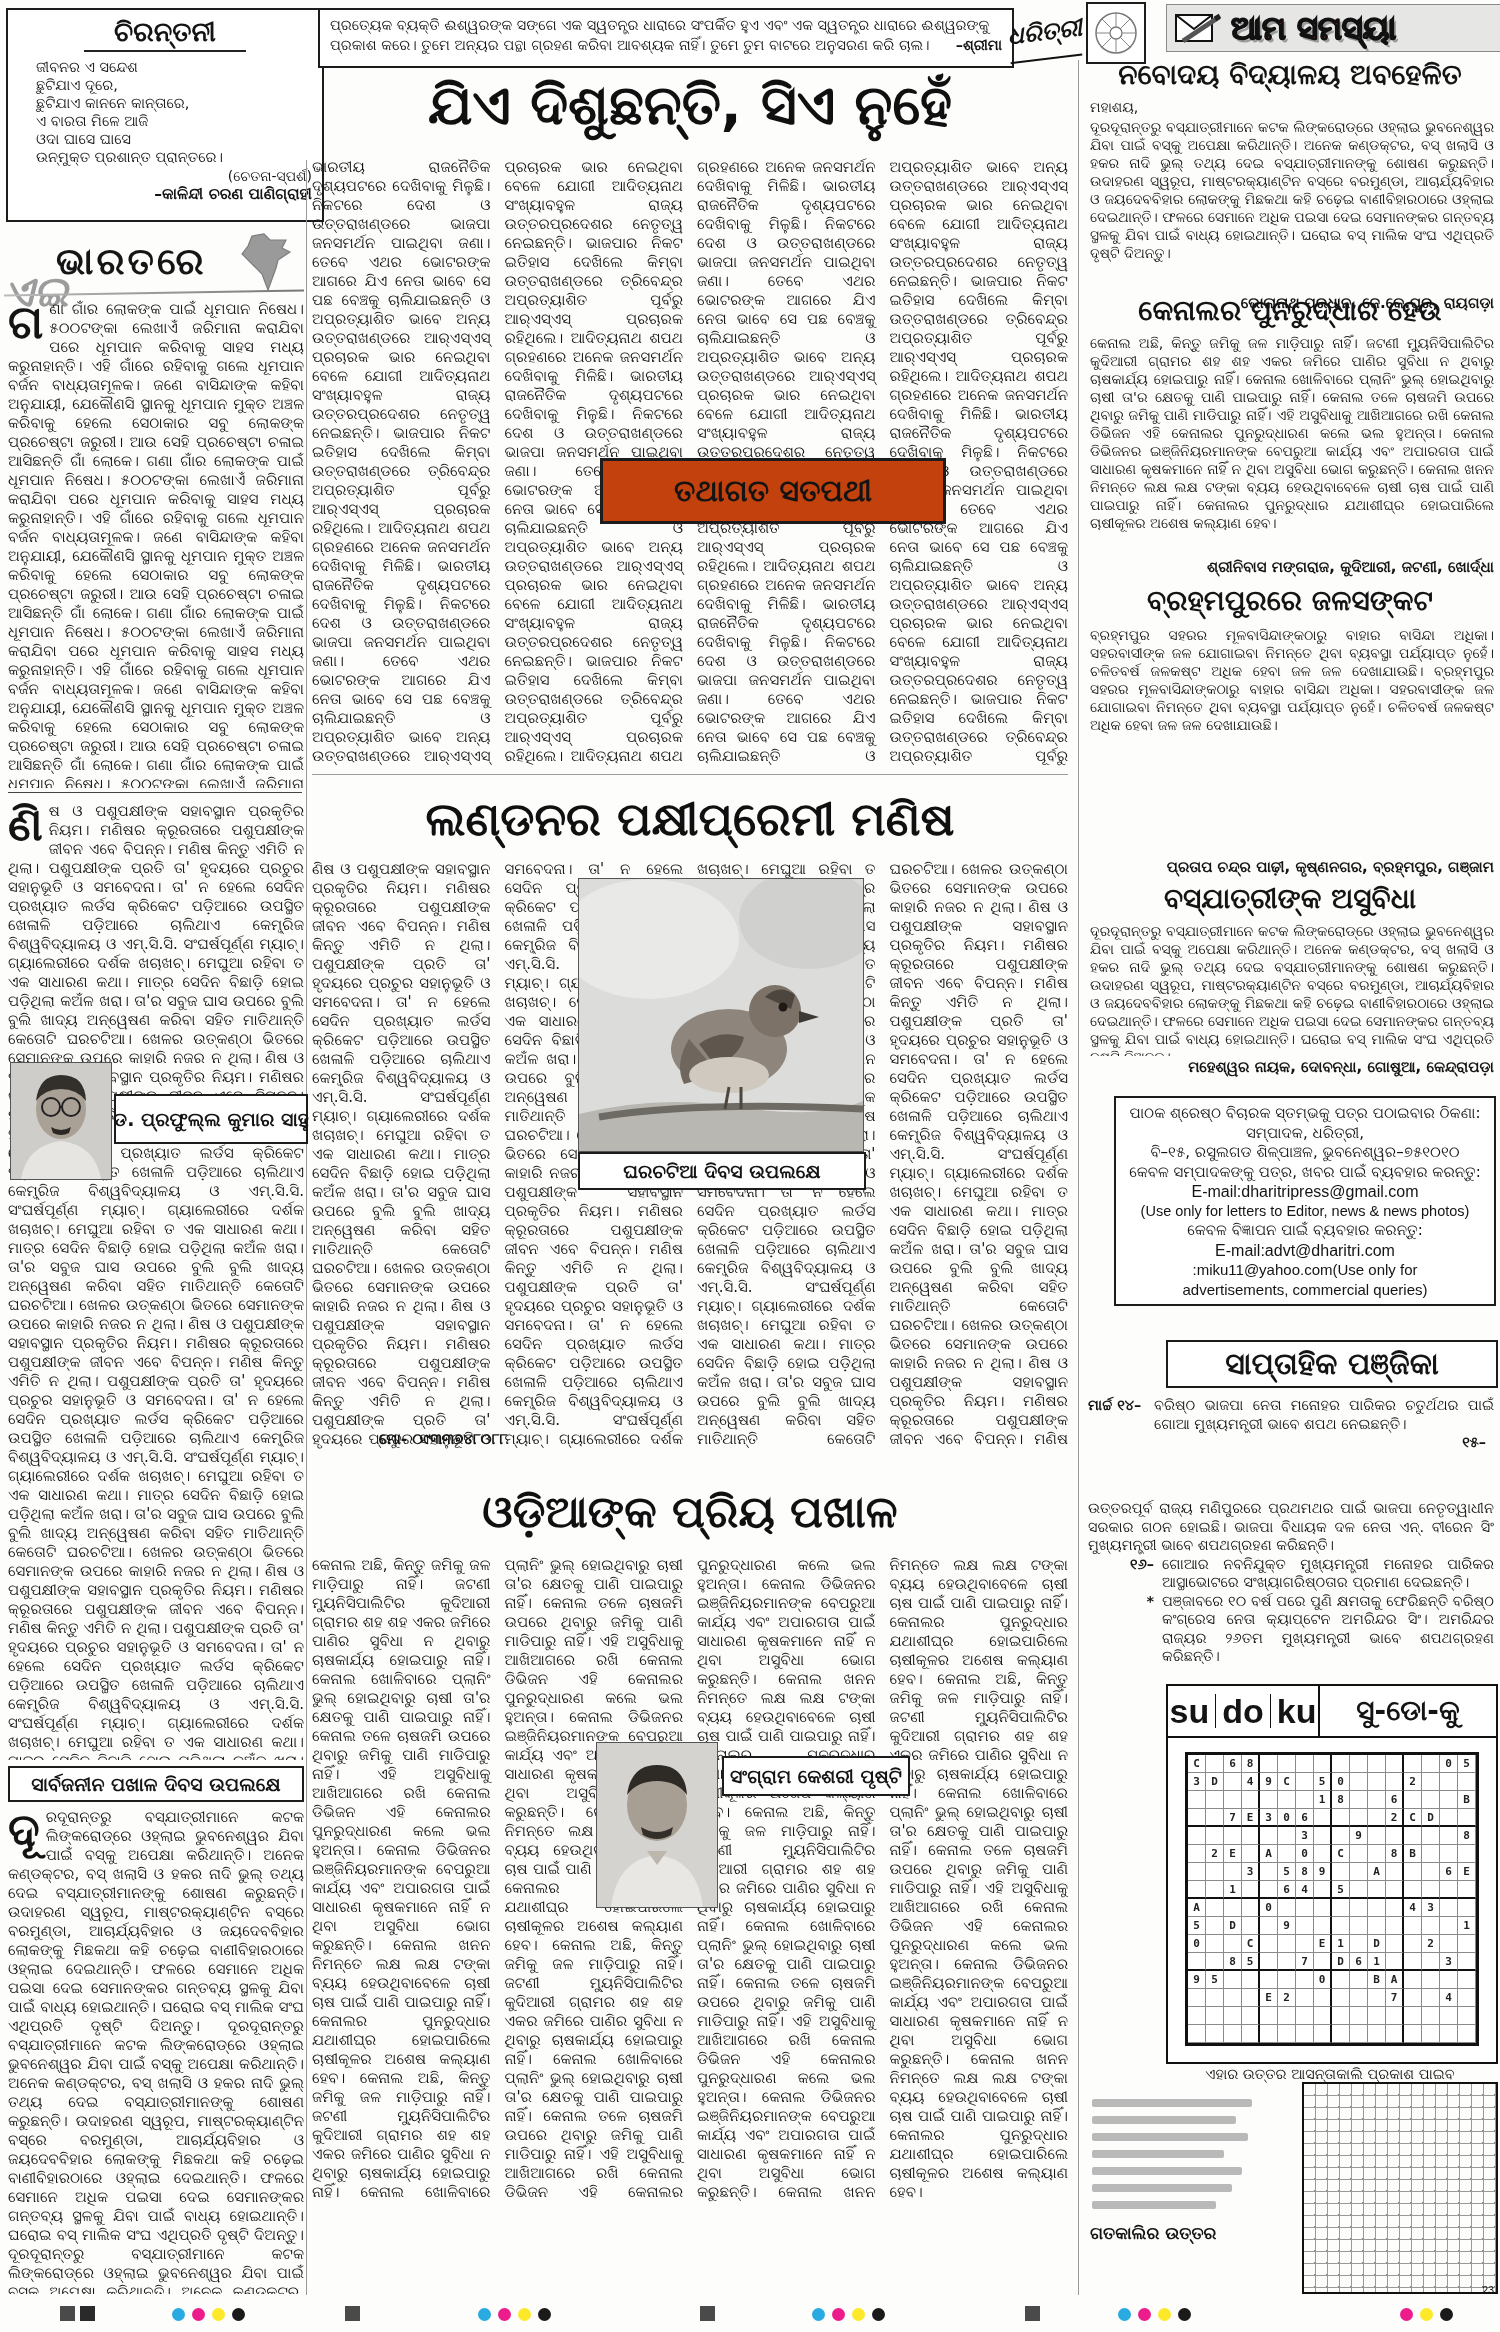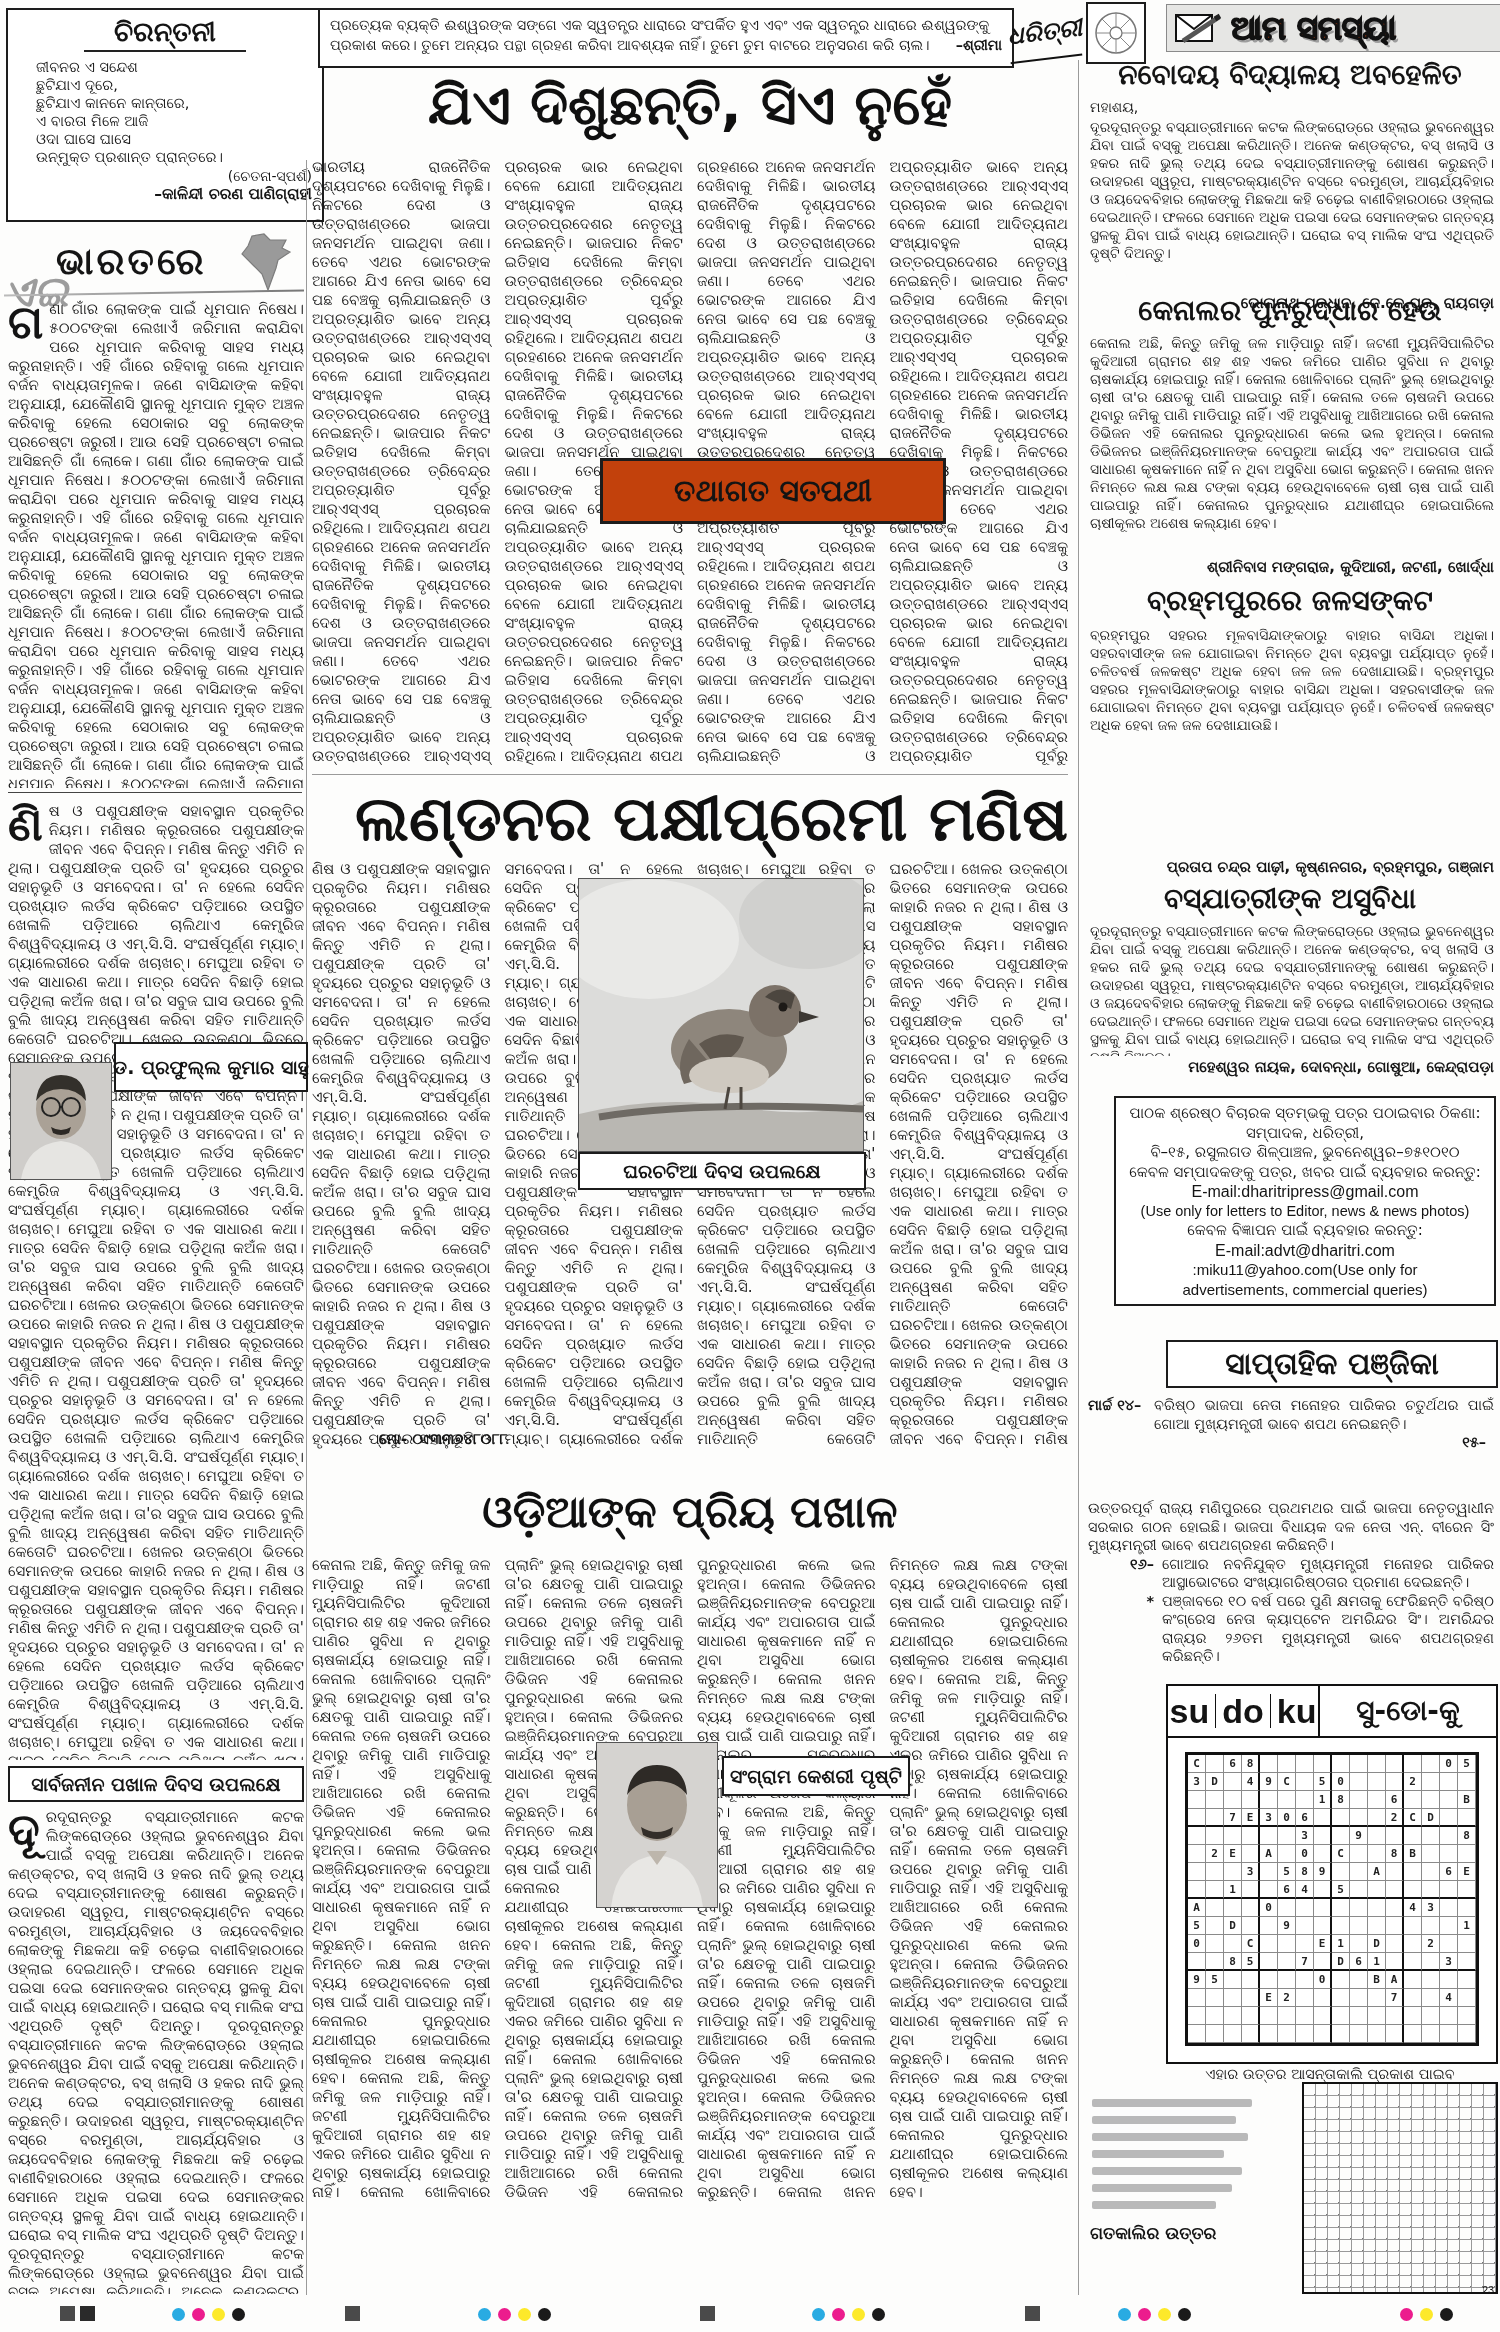--- a/index.html
+++ b/index.html
@@ -97,21 +97,21 @@
   <div class="abs vrule" style="left:306px;top:160px;height:2135px;"></div>
   <div class="abs vrule" style="left:1078px;top:60px;height:2235px;"></div>
 
   <div class="abs ctr headline" style="left:312px;top:66px;width:756px;font-size:55px;line-height:78px;">ଯିଏ ଦିଶୁଛନ୍ତି, ସିଏ ନୁହେଁ</div>
   <div class="abs just body-txt cols4" style="left:312px;top:158px;width:756px;height:612px;">ଭାରତୀୟ ରାଜନୈତିକ ଦୃଶ୍ୟପଟରେ ଦେଖିବାକୁ ମିଳୁଛି। ନିକଟରେ ଦେଶ ଓ ଉତ୍ତରାଖଣ୍ଡରେ ଭାଜପା ଜନସମର୍ଥନ ପାଇଥିବା ଜଣା। ତେବେ ଏଥର ଭୋଟରଙ୍କ ଆଗରେ ଯିଏ ନେତା ଭାବେ ସେ ପଛ ବେଞ୍ଚକୁ ଚାଲିଯାଇଛନ୍ତି ଓ ଅପ୍ରତ୍ୟାଶିତ ଭାବେ ଅନ୍ୟ ଉତ୍ତରାଖଣ୍ଡରେ ଆର୍‌ଏସ୍‌ଏସ୍ ପ୍ରଚାରକ ଭାର ନେଇଥିବା ବେଳେ ଯୋଗୀ ଆଦିତ୍ୟନାଥ ସଂଖ୍ୟାବହୁଳ ରାଜ୍ୟ ଉତ୍ତରପ୍ରଦେଶର ନେତୃତ୍ୱ ନେଇଛନ୍ତି। ଭାଜପାର ନିକଟ ଇତିହାସ ଦେଖିଲେ କିମ୍ବା ଉତ୍ତରାଖଣ୍ଡରେ ତ୍ରିବେନ୍ଦ୍ର ଅପ୍ରତ୍ୟାଶିତ ପୂର୍ବରୁ ଆର୍‌ଏସ୍‌ଏସ୍ ପ୍ରଚାରକ ରହିଥିଲେ। ଆଦିତ୍ୟନାଥ ଶପଥ ଗ୍ରହଣରେ ଅନେକ ଜନସମର୍ଥନ ଦେଖିବାକୁ ମିଳିଛି।  ଭାରତୀୟ ରାଜନୈତିକ ଦୃଶ୍ୟପଟରେ ଦେଖିବାକୁ ମିଳୁଛି। ନିକଟରେ ଦେଶ ଓ ଉତ୍ତରାଖଣ୍ଡରେ ଭାଜପା ଜନସମର୍ଥନ ପାଇଥିବା ଜଣା। ତେବେ ଏଥର ଭୋଟରଙ୍କ ଆଗରେ ଯିଏ ନେତା ଭାବେ ସେ ପଛ ବେଞ୍ଚକୁ ଚାଲିଯାଇଛନ୍ତି ଓ ଅପ୍ରତ୍ୟାଶିତ ଭାବେ ଅନ୍ୟ ଉତ୍ତରାଖଣ୍ଡରେ ଆର୍‌ଏସ୍‌ଏସ୍ ପ୍ରଚାରକ ଭାର ନେଇଥିବା ବେଳେ ଯୋଗୀ ଆଦିତ୍ୟନାଥ ସଂଖ୍ୟାବହୁଳ ରାଜ୍ୟ ଉତ୍ତରପ୍ରଦେଶର ନେତୃତ୍ୱ ନେଇଛନ୍ତି। ଭାଜପାର ନିକଟ ଇତିହାସ ଦେଖିଲେ କିମ୍ବା ଉତ୍ତରାଖଣ୍ଡରେ ତ୍ରିବେନ୍ଦ୍ର ଅପ୍ରତ୍ୟାଶିତ ପୂର୍ବରୁ ଆର୍‌ଏସ୍‌ଏସ୍ ପ୍ରଚାରକ ରହିଥିଲେ। ଆଦିତ୍ୟନାଥ ଶପଥ ଗ୍ରହଣରେ ଅନେକ ଜନସମର୍ଥନ ଦେଖିବାକୁ ମିଳିଛି।  ଭାରତୀୟ ରାଜନୈତିକ ଦୃଶ୍ୟପଟରେ ଦେଖିବାକୁ ମିଳୁଛି। ନିକଟରେ ଦେଶ ଓ ଉତ୍ତରାଖଣ୍ଡରେ ଭାଜପା ଜନସମର୍ଥନ ପାଇଥିବା ଜଣା। ତେବେ ଏଥର ଭୋଟରଙ୍କ ଆଗରେ ଯିଏ ନେତା ଭାବେ ସେ ପଛ ବେଞ୍ଚକୁ ଚାଲିଯାଇଛନ୍ତି ଓ ଅପ୍ରତ୍ୟାଶିତ ଭାବେ ଅନ୍ୟ ଉତ୍ତରାଖଣ୍ଡରେ ଆର୍‌ଏସ୍‌ଏସ୍ ପ୍ରଚାରକ ଭାର ନେଇଥିବା ବେଳେ ଯୋଗୀ ଆଦିତ୍ୟନାଥ ସଂଖ୍ୟାବହୁଳ ରାଜ୍ୟ ଉତ୍ତରପ୍ରଦେଶର ନେତୃତ୍ୱ ନେଇଛନ୍ତି। ଭାଜପାର ନିକଟ ଇତିହାସ ଦେଖିଲେ କିମ୍ବା ଉତ୍ତରାଖଣ୍ଡରେ ତ୍ରିବେନ୍ଦ୍ର ଅପ୍ରତ୍ୟାଶିତ ପୂର୍ବରୁ ଆର୍‌ଏସ୍‌ଏସ୍ ପ୍ରଚାରକ ରହିଥିଲେ। ଆଦିତ୍ୟନାଥ ଶପଥ ଗ୍ରହଣରେ ଅନେକ ଜନସମର୍ଥନ ଦେଖିବାକୁ ମିଳିଛି।  ଭାରତୀୟ ରାଜନୈତିକ ଦୃଶ୍ୟପଟରେ ଦେଖିବାକୁ ମିଳୁଛି। ନିକଟରେ ଦେଶ ଓ ଉତ୍ତରାଖଣ୍ଡରେ ଭାଜପା ଜନସମର୍ଥନ ପାଇଥିବା ଜଣା। ତେବେ ଏଥର ଭୋଟରଙ୍କ ଆଗରେ ଯିଏ ନେତା ଭାବେ ସେ ପଛ ବେଞ୍ଚକୁ ଚାଲିଯାଇଛନ୍ତି ଓ ଅପ୍ରତ୍ୟାଶିତ ଭାବେ ଅନ୍ୟ ଉତ୍ତରାଖଣ୍ଡରେ ଆର୍‌ଏସ୍‌ଏସ୍ ପ୍ରଚାରକ ଭାର ନେଇଥିବା ବେଳେ ଯୋଗୀ ଆଦିତ୍ୟନାଥ ସଂଖ୍ୟାବହୁଳ ରାଜ୍ୟ ଉତ୍ତରପ୍ରଦେଶର ନେତୃତ୍ୱ ନେଇଛନ୍ତି। ଭାଜପାର ନିକଟ ଇତିହାସ ଦେଖିଲେ କିମ୍ବା ଉତ୍ତରାଖଣ୍ଡରେ ତ୍ରିବେନ୍ଦ୍ର ଅପ୍ରତ୍ୟାଶିତ ପୂର୍ବରୁ ଆର୍‌ଏସ୍‌ଏସ୍ ପ୍ରଚାରକ ରହିଥିଲେ। ଆଦିତ୍ୟନାଥ ଶପଥ ଗ୍ରହଣରେ ଅନେକ ଜନସମର୍ଥନ ଦେଖିବାକୁ ମିଳିଛି।  ଭାରତୀୟ ରାଜନୈତିକ ଦୃଶ୍ୟପଟରେ ଦେଖିବାକୁ ମିଳୁଛି। ନିକଟରେ ଦେଶ ଓ ଉତ୍ତରାଖଣ୍ଡରେ ଭାଜପା ଜନସମର୍ଥନ ପାଇଥିବା ଜଣା। ତେବେ ଏଥର ଭୋଟରଙ୍କ ଆଗରେ ଯିଏ ନେତା ଭାବେ ସେ ପଛ ବେଞ୍ଚକୁ ଚାଲିଯାଇଛନ୍ତି ଓ ଅପ୍ରତ୍ୟାଶିତ ଭାବେ ଅନ୍ୟ ଉତ୍ତରାଖଣ୍ଡରେ ଆର୍‌ଏସ୍‌ଏସ୍ ପ୍ରଚାରକ ଭାର ନେଇଥିବା ବେଳେ ଯୋଗୀ ଆଦିତ୍ୟନାଥ ସଂଖ୍ୟାବହୁଳ ରାଜ୍ୟ ଉତ୍ତରପ୍ରଦେଶର ନେତୃତ୍ୱ ନେଇଛନ୍ତି। ଭାଜପାର ନିକଟ ଇତିହାସ ଦେଖିଲେ କିମ୍ବା ଉତ୍ତରାଖଣ୍ଡରେ ତ୍ରିବେନ୍ଦ୍ର ଅପ୍ରତ୍ୟାଶିତ ପୂର୍ବରୁ ଆର୍‌ଏସ୍‌ଏସ୍ ପ୍ରଚାରକ ରହିଥିଲେ। ଆଦିତ୍ୟନାଥ ଶପଥ ଗ୍ରହଣରେ ଅନେକ ଜନସମର୍ଥନ ଦେଖିବାକୁ ମିଳିଛି।  ଭାରତୀୟ ରାଜନୈତିକ ଦୃଶ୍ୟପଟରେ ଦେଖିବାକୁ ମିଳୁଛି। ନିକଟରେ ଦେଶ ଓ ଉତ୍ତରାଖଣ୍ଡରେ ଭାଜପା ଜନସମର୍ଥନ ପାଇଥିବା ଜଣା। ତେବେ ଏଥର ଭୋଟରଙ୍କ ଆଗରେ ଯିଏ ନେତା ଭାବେ ସେ ପଛ ବେଞ୍ଚକୁ ଚାଲିଯାଇଛନ୍ତି ଓ ଅପ୍ରତ୍ୟାଶିତ ଭାବେ ଅନ୍ୟ ଉତ୍ତରାଖଣ୍ଡରେ ଆର୍‌ଏସ୍‌ଏସ୍ ପ୍ରଚାରକ ଭାର ନେଇଥିବା ବେଳେ ଯୋଗୀ ଆଦିତ୍ୟନାଥ ସଂଖ୍ୟାବହୁଳ ରାଜ୍ୟ ଉତ୍ତରପ୍ରଦେଶର ନେତୃତ୍ୱ ନେଇଛନ୍ତି। ଭାଜପାର ନିକଟ ଇତିହାସ ଦେଖିଲେ କିମ୍ବା ଉତ୍ତରାଖଣ୍ଡରେ ତ୍ରିବେନ୍ଦ୍ର ଅପ୍ରତ୍ୟାଶିତ ପୂର୍ବରୁ ଆର୍‌ଏସ୍‌ଏସ୍ ପ୍ରଚାରକ ରହିଥିଲେ। ଆଦିତ୍ୟନାଥ ଶପଥ ଗ୍ରହଣରେ ଅନେକ ଜନସମର୍ଥନ ଦେଖିବାକୁ ମିଳିଛି।  ଭାରତୀୟ ରାଜନୈତିକ ଦୃଶ୍ୟପଟରେ ଦେଖିବାକୁ ମିଳୁଛି। ନିକଟରେ ଦେଶ ଓ ଉତ୍ତରାଖଣ୍ଡରେ ଭାଜପା ଜନସମର୍ଥନ ପାଇଥିବା ଜଣା। ତେବେ ଏଥର ଭୋଟରଙ୍କ ଆଗରେ ଯିଏ ନେତା ଭାବେ ସେ ପଛ ବେଞ୍ଚକୁ ଚାଲିଯାଇଛନ୍ତି ଓ ଅପ୍ରତ୍ୟାଶିତ ଭାବେ ଅନ୍ୟ ଉତ୍ତରାଖଣ୍ଡରେ ଆର୍‌ଏସ୍‌ଏସ୍ ପ୍ରଚାରକ ଭାର ନେଇଥିବା ବେଳେ ଯୋଗୀ ଆଦିତ୍ୟନାଥ ସଂଖ୍ୟାବହୁଳ ରାଜ୍ୟ ଉତ୍ତରପ୍ରଦେଶର ନେତୃତ୍ୱ ନେଇଛନ୍ତି। ଭାଜପାର ନିକଟ ଇତିହାସ ଦେଖିଲେ କିମ୍ବା ଉତ୍ତରାଖଣ୍ଡରେ ତ୍ରିବେନ୍ଦ୍ର ଅପ୍ରତ୍ୟାଶିତ ପୂର୍ବରୁ ଆର୍‌ଏସ୍‌ଏସ୍ ପ୍ରଚାରକ ରହିଥିଲେ। ଆଦିତ୍ୟନାଥ ଶପଥ ଗ୍ରହଣରେ ଅନେକ ଜନସମର୍ଥନ ଦେଖିବାକୁ ମିଳିଛି।  ଭାରତୀୟ ରାଜନୈତିକ ଦୃଶ୍ୟପଟରେ ଦେଖିବାକୁ ମିଳୁଛି। ନିକଟରେ ଦେଶ ଓ ଉତ୍ତରାଖଣ୍ଡରେ ଭାଜପା ଜନସମର୍ଥନ ପାଇଥିବା ଜଣା। ତେବେ ଏଥର ଭୋଟରଙ୍କ ଆଗରେ ଯିଏ ନେତା ଭାବେ ସେ ପଛ ବେଞ୍ଚକୁ ଚାଲିଯାଇଛନ୍ତି ଓ ଅପ୍ରତ୍ୟାଶିତ ଭାବେ ଅନ୍ୟ ଉତ୍ତରାଖଣ୍ଡରେ ଆର୍‌ଏସ୍‌ଏସ୍ ପ୍ରଚାରକ ଭାର ନେଇଥିବା ବେଳେ ଯୋଗୀ ଆଦିତ୍ୟନାଥ ସଂଖ୍ୟାବହୁଳ ରାଜ୍ୟ ଉତ୍ତରପ୍ରଦେଶର ନେତୃତ୍ୱ ନେଇଛନ୍ତି। ଭାଜପାର ନିକଟ ଇତିହାସ ଦେଖିଲେ କିମ୍ବା ଉତ୍ତରାଖଣ୍ଡରେ ତ୍ରିବେନ୍ଦ୍ର ଅପ୍ରତ୍ୟାଶିତ ପୂର୍ବରୁ ଆର୍‌ଏସ୍‌ଏସ୍ ପ୍ରଚାରକ ରହିଥିଲେ। ଆଦିତ୍ୟନାଥ ଶପଥ ଗ୍ରହଣରେ ଅନେକ ଜନସମର୍ଥନ ଦେଖିବାକୁ ମିଳିଛି।  ଭାରତୀୟ ରାଜନୈତିକ ଦୃଶ୍ୟପଟରେ ଦେଖିବାକୁ ମିଳୁଛି। ନିକଟରେ ଦେଶ ଓ ଉତ୍ତରାଖଣ୍ଡରେ ଭାଜପା ଜନସମର୍ଥନ ପାଇଥିବା ଜଣା। ତେବେ ଏଥର ଭୋଟରଙ୍କ ଆଗରେ ଯିଏ ନେତା ଭାବେ ସେ ପଛ ବେଞ୍ଚକୁ ଚାଲିଯାଇଛନ୍ତି ଓ ଅପ୍ରତ୍ୟାଶିତ ଭାବେ ଅନ୍ୟ ଉତ୍ତରାଖଣ୍ଡରେ ଆର୍‌ଏସ୍‌ଏସ୍ ପ୍ରଚାରକ ଭାର ନେଇଥିବା ବେଳେ ଯୋଗୀ ଆଦିତ୍ୟନାଥ ସଂଖ୍ୟାବହୁଳ ରାଜ୍ୟ ଉତ୍ତରପ୍ରଦେଶର ନେତୃତ୍ୱ ନେଇଛନ୍ତି। ଭାଜପାର ନିକଟ ଇତିହାସ ଦେଖିଲେ କିମ୍ବା ଉତ୍ତରାଖଣ୍ଡରେ ତ୍ରିବେନ୍ଦ୍ର ଅପ୍ରତ୍ୟାଶିତ ପୂର୍ବରୁ ଆର୍‌ଏସ୍‌ଏସ୍ ପ୍ରଚାରକ ରହିଥିଲେ। ଆଦିତ୍ୟନାଥ ଶପଥ ଗ୍ରହଣରେ ଅନେକ ଜନସମର୍ଥନ ଦେଖିବାକୁ ମିଳିଛି। </div>
   <div class="abs" style="left:600px;top:458px;width:340px;height:60px;border:3px solid #1c1c1c;background:#c2410c;display:flex;align-items:center;justify-content:center;">
     <span class="bold" style="font-size:30px;">ତଥାଗତ ସତପଥୀ</span>
   </div>
   <div class="abs hrule" style="left:312px;top:774px;width:756px;background:#9a9a9a;"></div>
 
-  <div class="abs ctr headline" style="left:312px;top:786px;width:756px;font-size:62px;line-height:66px;text-align:right;">ଲଣ୍ଡନର ପକ୍ଷୀପ୍ରେମୀ ମଣିଷ</div>
+  <div class="abs ctr headline" style="left:312px;top:786px;width:756px;font-size:46px;line-height:66px;">ଲଣ୍ଡନର ପକ୍ଷୀପ୍ରେମୀ ମଣିଷ</div>
   <div class="abs just body-txt cols4" style="left:312px;top:860px;width:756px;height:596px;">ଣିଷ ଓ ପଶୁପକ୍ଷୀଙ୍କ ସହାବସ୍ଥାନ ପ୍ରକୃତିର ନିୟମ। ମଣିଷର କ୍ରୂରତାରେ ପଶୁପକ୍ଷୀଙ୍କ ଜୀବନ ଏବେ ବିପନ୍ନ। ମଣିଷ କିନ୍ତୁ ଏମିତି ନ ଥିଲା। ପଶୁପକ୍ଷୀଙ୍କ ପ୍ରତି ତା' ହୃଦୟରେ ପ୍ରଚୁର ସହାନୁଭୂତି ଓ ସମବେଦନା। ତା' ନ ହେଲେ ସେଦିନ ପ୍ରଖ୍ୟାତ ଲର୍ଡସ କ୍ରିକେଟ ପଡ଼ିଆରେ ଉପସ୍ଥିତ ଖେଳାଳି ପଡ଼ିଆରେ ଚାଲିଥାଏ କେମ୍ବ୍ରିଜ ବିଶ୍ୱବିଦ୍ୟାଳୟ ଓ ଏମ୍.ସି.ସି. ସଂଘର୍ଷପୂର୍ଣ୍ଣ ମ୍ୟାଚ୍। ଗ୍ୟାଲେରୀରେ ଦର୍ଶକ ଖଚାଖଚ୍। ମେଘୁଆ ରହିବା ତ ଏକ ସାଧାରଣ କଥା। ମାତ୍ର ସେଦିନ ବିଛାଡ଼ି ହୋଇ ପଡ଼ିଥିଲା କଅଁଳ ଖରା। ତା'ର ସବୁଜ ଘାସ ଉପରେ ବୁଲି ବୁଲି ଖାଦ୍ୟ ଅନ୍ୱେଷଣ କରିବା ସହିତ ମାତିଥାନ୍ତି କେତୋଟି ଘରଚଟିଆ। ଖେଳର ଉତ୍କଣ୍ଠା ଭିତରେ ସେମାନଙ୍କ ଉପରେ କାହାରି ନଜର ନ ଥିଲା।  ଣିଷ ଓ ପଶୁପକ୍ଷୀଙ୍କ ସହାବସ୍ଥାନ ପ୍ରକୃତିର ନିୟମ। ମଣିଷର କ୍ରୂରତାରେ ପଶୁପକ୍ଷୀଙ୍କ ଜୀବନ ଏବେ ବିପନ୍ନ। ମଣିଷ କିନ୍ତୁ ଏମିତି ନ ଥିଲା। ପଶୁପକ୍ଷୀଙ୍କ ପ୍ରତି ତା' ହୃଦୟରେ ପ୍ରଚୁର ସହାନୁଭୂତି ଓ ସମବେଦନା। ତା' ନ ହେଲେ ସେଦିନ ପ୍ରଖ୍ୟାତ ଲର୍ଡସ କ୍ରିକେଟ ପଡ଼ିଆରେ ଉପସ୍ଥିତ ଖେଳାଳି ପଡ଼ିଆରେ ଚାଲିଥାଏ କେମ୍ବ୍ରିଜ ବିଶ୍ୱବିଦ୍ୟାଳୟ ଓ ଏମ୍.ସି.ସି. ସଂଘର୍ଷପୂର୍ଣ୍ଣ ମ୍ୟାଚ୍। ଗ୍ୟାଲେରୀରେ ଦର୍ଶକ ଖଚାଖଚ୍। ମେଘୁଆ ରହିବା ତ ଏକ ସାଧାରଣ କଥା। ମାତ୍ର ସେଦିନ ବିଛାଡ଼ି ହୋଇ ପଡ଼ିଥିଲା କଅଁଳ ଖରା। ତା'ର ସବୁଜ ଘାସ ଉପରେ ବୁଲି ବୁଲି ଖାଦ୍ୟ ଅନ୍ୱେଷଣ କରିବା ସହିତ ମାତିଥାନ୍ତି କେତୋଟି ଘରଚଟିଆ। ଖେଳର ଉତ୍କଣ୍ଠା ଭିତରେ ସେମାନଙ୍କ ଉପରେ କାହାରି ନଜର ନ ଥିଲା।  ଣିଷ ଓ ପଶୁପକ୍ଷୀଙ୍କ ସହାବସ୍ଥାନ ପ୍ରକୃତିର ନିୟମ। ମଣିଷର କ୍ରୂରତାରେ ପଶୁପକ୍ଷୀଙ୍କ ଜୀବନ ଏବେ ବିପନ୍ନ। ମଣିଷ କିନ୍ତୁ ଏମିତି ନ ଥିଲା। ପଶୁପକ୍ଷୀଙ୍କ ପ୍ରତି ତା' ହୃଦୟରେ ପ୍ରଚୁର ସହାନୁଭୂତି ଓ ସମବେଦନା। ତା' ନ ହେଲେ ସେଦିନ ପ୍ରଖ୍ୟାତ ଲର୍ଡସ କ୍ରିକେଟ ପଡ଼ିଆରେ ଉପସ୍ଥିତ ଖେଳାଳି ପଡ଼ିଆରେ ଚାଲିଥାଏ କେମ୍ବ୍ରିଜ ବିଶ୍ୱବିଦ୍ୟାଳୟ ଓ ଏମ୍.ସି.ସି. ସଂଘର୍ଷପୂର୍ଣ୍ଣ ମ୍ୟାଚ୍। ଗ୍ୟାଲେରୀରେ ଦର୍ଶକ ଖଚାଖଚ୍। ମେଘୁଆ ରହିବା ତ ଏକ ସାଧାରଣ କଥା। ମାତ୍ର ସେଦିନ ବିଛାଡ଼ି ହୋଇ ପଡ଼ିଥିଲା କଅଁଳ ଖରା। ତା'ର ସବୁଜ ଘାସ ଉପରେ ବୁଲି ବୁଲି ଖାଦ୍ୟ ଅନ୍ୱେଷଣ କରିବା ସହିତ ମାତିଥାନ୍ତି କେତୋଟି ଘରଚଟିଆ। ଖେଳର ଉତ୍କଣ୍ଠା ଭିତରେ ସେମାନଙ୍କ ଉପରେ କାହାରି ନଜର ନ ଥିଲା।  ଣିଷ ଓ ପଶୁପକ୍ଷୀଙ୍କ ସହାବସ୍ଥାନ ପ୍ରକୃତିର ନିୟମ। ମଣିଷର କ୍ରୂରତାରେ ପଶୁପକ୍ଷୀଙ୍କ ଜୀବନ ଏବେ ବିପନ୍ନ। ମଣିଷ କିନ୍ତୁ ଏମିତି ନ ଥିଲା। ପଶୁପକ୍ଷୀଙ୍କ ପ୍ରତି ତା' ହୃଦୟରେ ପ୍ରଚୁର ସହାନୁଭୂତି ଓ ସମବେଦନା। ତା' ନ ହେଲେ ସେଦିନ ପ୍ରଖ୍ୟାତ ଲର୍ଡସ କ୍ରିକେଟ ପଡ଼ିଆରେ ଉପସ୍ଥିତ ଖେଳାଳି ପଡ଼ିଆରେ ଚାଲିଥାଏ କେମ୍ବ୍ରିଜ ବିଶ୍ୱବିଦ୍ୟାଳୟ ଓ ଏମ୍.ସି.ସି. ସଂଘର୍ଷପୂର୍ଣ୍ଣ ମ୍ୟାଚ୍। ଗ୍ୟାଲେରୀରେ ଦର୍ଶକ ଖଚାଖଚ୍। ମେଘୁଆ ରହିବା ତ ଏକ ସାଧାରଣ କଥା। ମାତ୍ର ସେଦିନ ବିଛାଡ଼ି ହୋଇ ପଡ଼ିଥିଲା କଅଁଳ ଖରା। ତା'ର ସବୁଜ ଘାସ ଉପରେ ବୁଲି ବୁଲି ଖାଦ୍ୟ ଅନ୍ୱେଷଣ କରିବା ସହିତ ମାତିଥାନ୍ତି କେତୋଟି ଘରଚଟିଆ। ଖେଳର ଉତ୍କଣ୍ଠା ଭିତରେ ସେମାନଙ୍କ ଉପରେ କାହାରି ନଜର ନ ଥିଲା।  ଣିଷ ଓ ପଶୁପକ୍ଷୀଙ୍କ ସହାବସ୍ଥାନ ପ୍ରକୃତିର ନିୟମ। ମଣିଷର କ୍ରୂରତାରେ ପଶୁପକ୍ଷୀଙ୍କ ଜୀବନ ଏବେ ବିପନ୍ନ। ମଣିଷ କିନ୍ତୁ ଏମିତି ନ ଥିଲା। ପଶୁପକ୍ଷୀଙ୍କ ପ୍ରତି ତା' ହୃଦୟରେ ପ୍ରଚୁର ସହାନୁଭୂତି ଓ ସମବେଦନା। ତା' ନ ହେଲେ ସେଦିନ ପ୍ରଖ୍ୟାତ ଲର୍ଡସ କ୍ରିକେଟ ପଡ଼ିଆରେ ଉପସ୍ଥିତ ଖେଳାଳି ପଡ଼ିଆରେ ଚାଲିଥାଏ କେମ୍ବ୍ରିଜ ବିଶ୍ୱବିଦ୍ୟାଳୟ ଓ ଏମ୍.ସି.ସି. ସଂଘର୍ଷପୂର୍ଣ୍ଣ ମ୍ୟାଚ୍। ଗ୍ୟାଲେରୀରେ ଦର୍ଶକ ଖଚାଖଚ୍। ମେଘୁଆ ରହିବା ତ ଏକ ସାଧାରଣ କଥା। ମାତ୍ର ସେଦିନ ବିଛାଡ଼ି ହୋଇ ପଡ଼ିଥିଲା କଅଁଳ ଖରା। ତା'ର ସବୁଜ ଘାସ ଉପରେ ବୁଲି ବୁଲି ଖାଦ୍ୟ ଅନ୍ୱେଷଣ କରିବା ସହିତ ମାତିଥାନ୍ତି କେତୋଟି ଘରଚଟିଆ। ଖେଳର ଉତ୍କଣ୍ଠା ଭିତରେ ସେମାନଙ୍କ ଉପରେ କାହାରି ନଜର ନ ଥିଲା।  ଣିଷ ଓ ପଶୁପକ୍ଷୀଙ୍କ ସହାବସ୍ଥାନ ପ୍ରକୃତିର ନିୟମ। ମଣିଷର କ୍ରୂରତାରେ ପଶୁପକ୍ଷୀଙ୍କ ଜୀବନ ଏବେ ବିପନ୍ନ। ମଣିଷ କିନ୍ତୁ ଏମିତି ନ ଥିଲା। ପଶୁପକ୍ଷୀଙ୍କ ପ୍ରତି ତା' ହୃଦୟରେ ପ୍ରଚୁର ସହାନୁଭୂତି ଓ ସମବେଦନା। ତା' ନ ହେଲେ ସେଦିନ ପ୍ରଖ୍ୟାତ ଲର୍ଡସ କ୍ରିକେଟ ପଡ଼ିଆରେ ଉପସ୍ଥିତ ଖେଳାଳି ପଡ଼ିଆରେ ଚାଲିଥାଏ କେମ୍ବ୍ରିଜ ବିଶ୍ୱବିଦ୍ୟାଳୟ ଓ ଏମ୍.ସି.ସି. ସଂଘର୍ଷପୂର୍ଣ୍ଣ ମ୍ୟାଚ୍। ଗ୍ୟାଲେରୀରେ ଦର୍ଶକ ଖଚାଖଚ୍। ମେଘୁଆ ରହିବା ତ ଏକ ସାଧାରଣ କଥା। ମାତ୍ର ସେଦିନ ବିଛାଡ଼ି ହୋଇ ପଡ଼ିଥିଲା କଅଁଳ ଖରା। ତା'ର ସବୁଜ ଘାସ ଉପରେ ବୁଲି ବୁଲି ଖାଦ୍ୟ ଅନ୍ୱେଷଣ କରିବା ସହିତ ମାତିଥାନ୍ତି କେତୋଟି ଘରଚଟିଆ। ଖେଳର ଉତ୍କଣ୍ଠା ଭିତରେ ସେମାନଙ୍କ ଉପରେ କାହାରି ନଜର ନ ଥିଲା। </div>
 
   <div class="abs photo-frame" style="left:578px;top:878px;width:284px;height:272px;">
     <svg width="284" height="272" viewBox="0 0 284 272">
       <rect width="284" height="272" fill="#dcdcda"></rect>
       <ellipse cx="70" cy="60" rx="90" ry="60" fill="#e9e9e7"></ellipse>
       <ellipse cx="230" cy="40" rx="70" ry="50" fill="#d0d0ce"></ellipse>
       <path d="M0,235 Q80,215 160,228 T284,222 L284,272 L0,272 Z" fill="#b9b7b2"></path>
       <path d="M20,238 Q120,222 284,230" stroke="#6e6a64" stroke-width="7" fill="none"></path>
       <ellipse cx="150" cy="170" rx="58" ry="40" fill="#8e867c"></ellipse>
@@ -161,21 +161,21 @@
       <rect width="100" height="116" fill="#cfcdca"></rect>
       <ellipse cx="50" cy="46" rx="25" ry="30" fill="#aaa196"></ellipse>
       <path d="M25,38 Q28,12 50,12 Q74,12 75,38 Q66,26 50,26 Q34,26 25,38 Z" fill="#33302b"></path>
       <circle cx="40" cy="44" r="9" fill="none" stroke="#222" stroke-width="2"></circle>
       <circle cx="60" cy="44" r="9" fill="none" stroke="#222" stroke-width="2"></circle>
       <line x1="49" y1="44" x2="51" y2="44" stroke="#222" stroke-width="2"></line>
       <path d="M40,64 Q50,70 60,64 L58,70 Q50,74 42,70 Z" fill="#2c2824"></path>
       <path d="M10,116 Q16,82 50,78 Q84,82 90,116 Z" fill="#e6e5e2"></path>
     </svg>
   </div>
-  <div class="abs box" style="left:114px;top:1042px;width:190px;height:46px;display:flex;align-items:center;justify-content:center;">
+  <div class="abs box" style="left:114px;top:1094px;width:190px;height:46px;display:flex;align-items:center;justify-content:center;">
     <span class="bold" style="font-size:19px;white-space:nowrap;">ଡ. ପ୍ରଫୁଲ୍ଲ କୁମାର ସାହୁ</span>
   </div>
 
   <div class="abs box ctr bold" style="left:8px;top:1766px;width:292px;height:32px;font-size:19px;line-height:32px;">ସାର୍ବଜନୀନ ପଖାଳ ଦିବସ ଉପଲକ୍ଷେ</div>
   <div class="abs just body-txt dropcap" style="left:8px;top:1808px;width:296px;height:486px;">ଦୂରଦୂରାନ୍ତରୁ ବସ୍‌ଯାତ୍ରୀମାନେ କଟକ ଲିଙ୍କରୋଡ୍‌ରେ ଓହ୍ଲାଇ ଭୁବନେଶ୍ୱର ଯିବା ପାଇଁ ବସ୍‌କୁ ଅପେକ୍ଷା କରିଥାନ୍ତି। ଅନେକ କଣ୍ଡକ୍ଟର, ବସ୍ ଖଲାସି ଓ ହକର ନାଦି ଭୁଲ୍ ତଥ୍ୟ ଦେଇ ବସ୍‌ଯାତ୍ରୀମାନଙ୍କୁ ଶୋଷଣ କରୁଛନ୍ତି। ଉଦାହରଣ ସ୍ୱରୂପ, ମାଷ୍ଟରକ୍ୟାଣ୍ଟିନ ବସ୍‌ରେ ବରମୁଣ୍ଡା, ଆଚାର୍ଯ୍ୟବିହାର ଓ ଜୟଦେବବିହାର ଲୋକଙ୍କୁ ମିଛକଥା କହି ଚଢ଼େଇ ବାଣୀବିହାରଠାରେ ଓହ୍ଲାଇ ଦେଇଥାନ୍ତି। ଫଳରେ ସେମାନେ ଅଧିକ ପଇସା ଦେଇ ସେମାନଙ୍କର ଗନ୍ତବ୍ୟ ସ୍ଥଳକୁ ଯିବା ପାଇଁ ବାଧ୍ୟ ହୋଇଥାନ୍ତି। ଘରୋଇ ବସ୍ ମାଲିକ ସଂଘ ଏଥିପ୍ରତି ଦୃଷ୍ଟି ଦିଅନ୍ତୁ। ଦୂରଦୂରାନ୍ତରୁ ବସ୍‌ଯାତ୍ରୀମାନେ କଟକ ଲିଙ୍କରୋଡ୍‌ରେ ଓହ୍ଲାଇ ଭୁବନେଶ୍ୱର ଯିବା ପାଇଁ ବସ୍‌କୁ ଅପେକ୍ଷା କରିଥାନ୍ତି। ଅନେକ କଣ୍ଡକ୍ଟର, ବସ୍ ଖଲାସି ଓ ହକର ନାଦି ଭୁଲ୍ ତଥ୍ୟ ଦେଇ ବସ୍‌ଯାତ୍ରୀମାନଙ୍କୁ ଶୋଷଣ କରୁଛନ୍ତି। ଉଦାହରଣ ସ୍ୱରୂପ, ମାଷ୍ଟରକ୍ୟାଣ୍ଟିନ ବସ୍‌ରେ ବରମୁଣ୍ଡା, ଆଚାର୍ଯ୍ୟବିହାର ଓ ଜୟଦେବବିହାର ଲୋକଙ୍କୁ ମିଛକଥା କହି ଚଢ଼େଇ ବାଣୀବିହାରଠାରେ ଓହ୍ଲାଇ ଦେଇଥାନ୍ତି। ଫଳରେ ସେମାନେ ଅଧିକ ପଇସା ଦେଇ ସେମାନଙ୍କର ଗନ୍ତବ୍ୟ ସ୍ଥଳକୁ ଯିବା ପାଇଁ ବାଧ୍ୟ ହୋଇଥାନ୍ତି। ଘରୋଇ ବସ୍ ମାଲିକ ସଂଘ ଏଥିପ୍ରତି ଦୃଷ୍ଟି ଦିଅନ୍ତୁ। ଦୂରଦୂରାନ୍ତରୁ ବସ୍‌ଯାତ୍ରୀମାନେ କଟକ ଲିଙ୍କରୋଡ୍‌ରେ ଓହ୍ଲାଇ ଭୁବନେଶ୍ୱର ଯିବା ପାଇଁ ବସ୍‌କୁ ଅପେକ୍ଷା କରିଥାନ୍ତି। ଅନେକ କଣ୍ଡକ୍ଟର, ବସ୍ ଖଲାସି ଓ ହକର ନାଦି ଭୁଲ୍ ତଥ୍ୟ ଦେଇ ବସ୍‌ଯାତ୍ରୀମାନଙ୍କୁ ଶୋଷଣ କରୁଛନ୍ତି। ଉଦାହରଣ ସ୍ୱରୂପ, ମାଷ୍ଟରକ୍ୟାଣ୍ଟିନ ବସ୍‌ରେ ବରମୁଣ୍ଡା, ଆଚାର୍ଯ୍ୟବିହାର ଓ ଜୟଦେବବିହାର ଲୋକଙ୍କୁ ମିଛକଥା କହି ଚଢ଼େଇ ବାଣୀବିହାରଠାରେ ଓହ୍ଲାଇ ଦେଇଥାନ୍ତି। ଫଳରେ ସେମାନେ ଅଧିକ ପଇସା ଦେଇ ସେମାନଙ୍କର ଗନ୍ତବ୍ୟ ସ୍ଥଳକୁ ଯିବା ପାଇଁ ବାଧ୍ୟ ହୋଇଥାନ୍ତି। ଘରୋଇ ବସ୍ ମାଲିକ ସଂଘ ଏଥିପ୍ରତି ଦୃଷ୍ଟି ଦିଅନ୍ତୁ।</div>
 
   <div class="abs letter-head" style="left:1086px;top:58px;width:408px;">ନବୋଦୟ ବିଦ୍ୟାଳୟ ଅବହେଳିତ</div>
   <div class="abs sm" style="left:1090px;top:98px;width:404px;">ମହାଶୟ,</div>
   <div class="abs just sm" style="left:1090px;top:118px;width:404px;height:152px;">ଦୂରଦୂରାନ୍ତରୁ ବସ୍‌ଯାତ୍ରୀମାନେ କଟକ ଲିଙ୍କରୋଡ୍‌ରେ ଓହ୍ଲାଇ ଭୁବନେଶ୍ୱର ଯିବା ପାଇଁ ବସ୍‌କୁ ଅପେକ୍ଷା କରିଥାନ୍ତି। ଅନେକ କଣ୍ଡକ୍ଟର, ବସ୍ ଖଲାସି ଓ ହକର ନାଦି ଭୁଲ୍ ତଥ୍ୟ ଦେଇ ବସ୍‌ଯାତ୍ରୀମାନଙ୍କୁ ଶୋଷଣ କରୁଛନ୍ତି। ଉଦାହରଣ ସ୍ୱରୂପ, ମାଷ୍ଟରକ୍ୟାଣ୍ଟିନ ବସ୍‌ରେ ବରମୁଣ୍ଡା, ଆଚାର୍ଯ୍ୟବିହାର ଓ ଜୟଦେବବିହାର ଲୋକଙ୍କୁ ମିଛକଥା କହି ଚଢ଼େଇ ବାଣୀବିହାରଠାରେ ଓହ୍ଲାଇ ଦେଇଥାନ୍ତି। ଫଳରେ ସେମାନେ ଅଧିକ ପଇସା ଦେଇ ସେମାନଙ୍କର ଗନ୍ତବ୍ୟ ସ୍ଥଳକୁ ଯିବା ପାଇଁ ବାଧ୍ୟ ହୋଇଥାନ୍ତି। ଘରୋଇ ବସ୍ ମାଲିକ ସଂଘ ଏଥିପ୍ରତି ଦୃଷ୍ଟି ଦିଅନ୍ତୁ।</div>
   <div class="abs sig" style="left:1090px;top:272px;width:404px;margin-top:22px;">ଭୋଳାନାଥ ପ୍ରଧାନ, ଜେ.କେ.ପୁର, ରାୟଗଡ଼ା</div>

